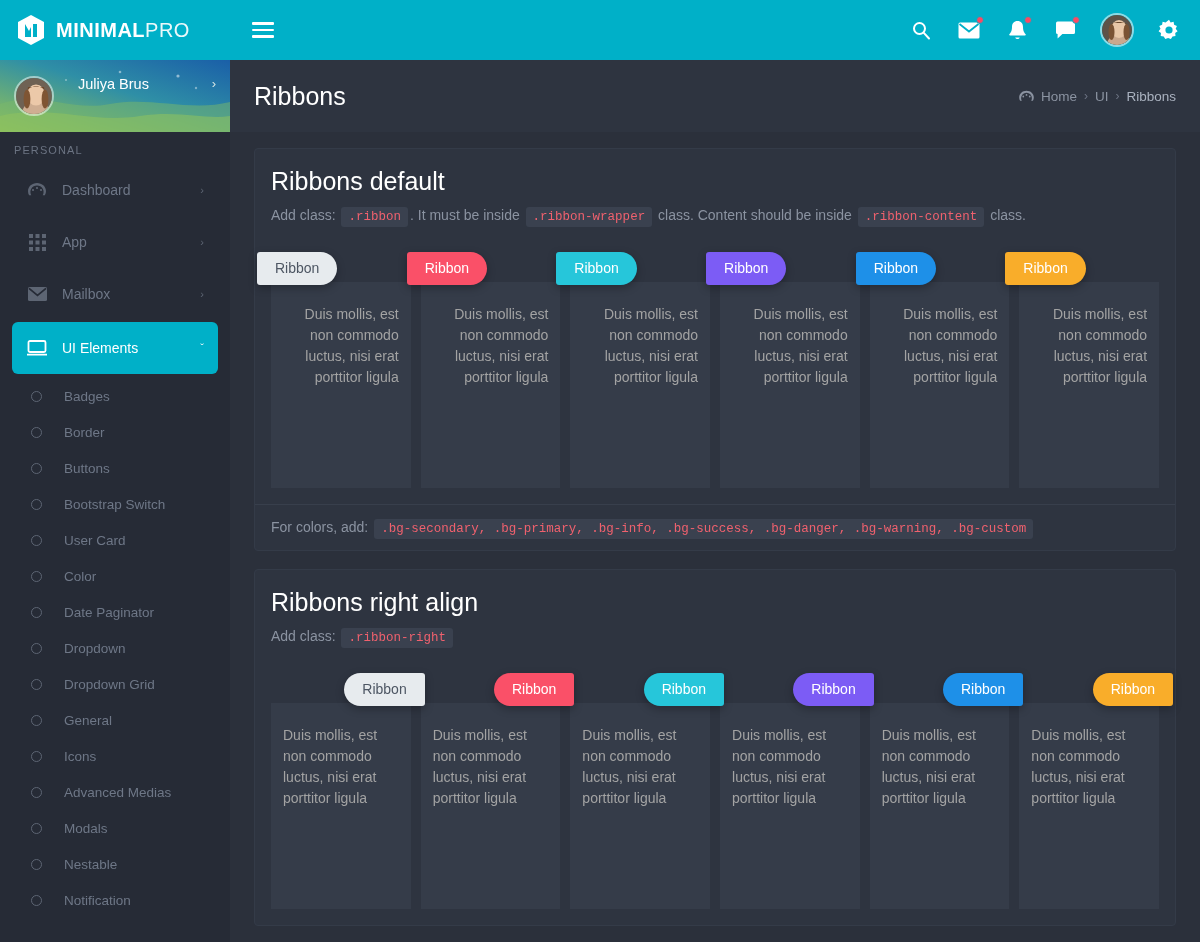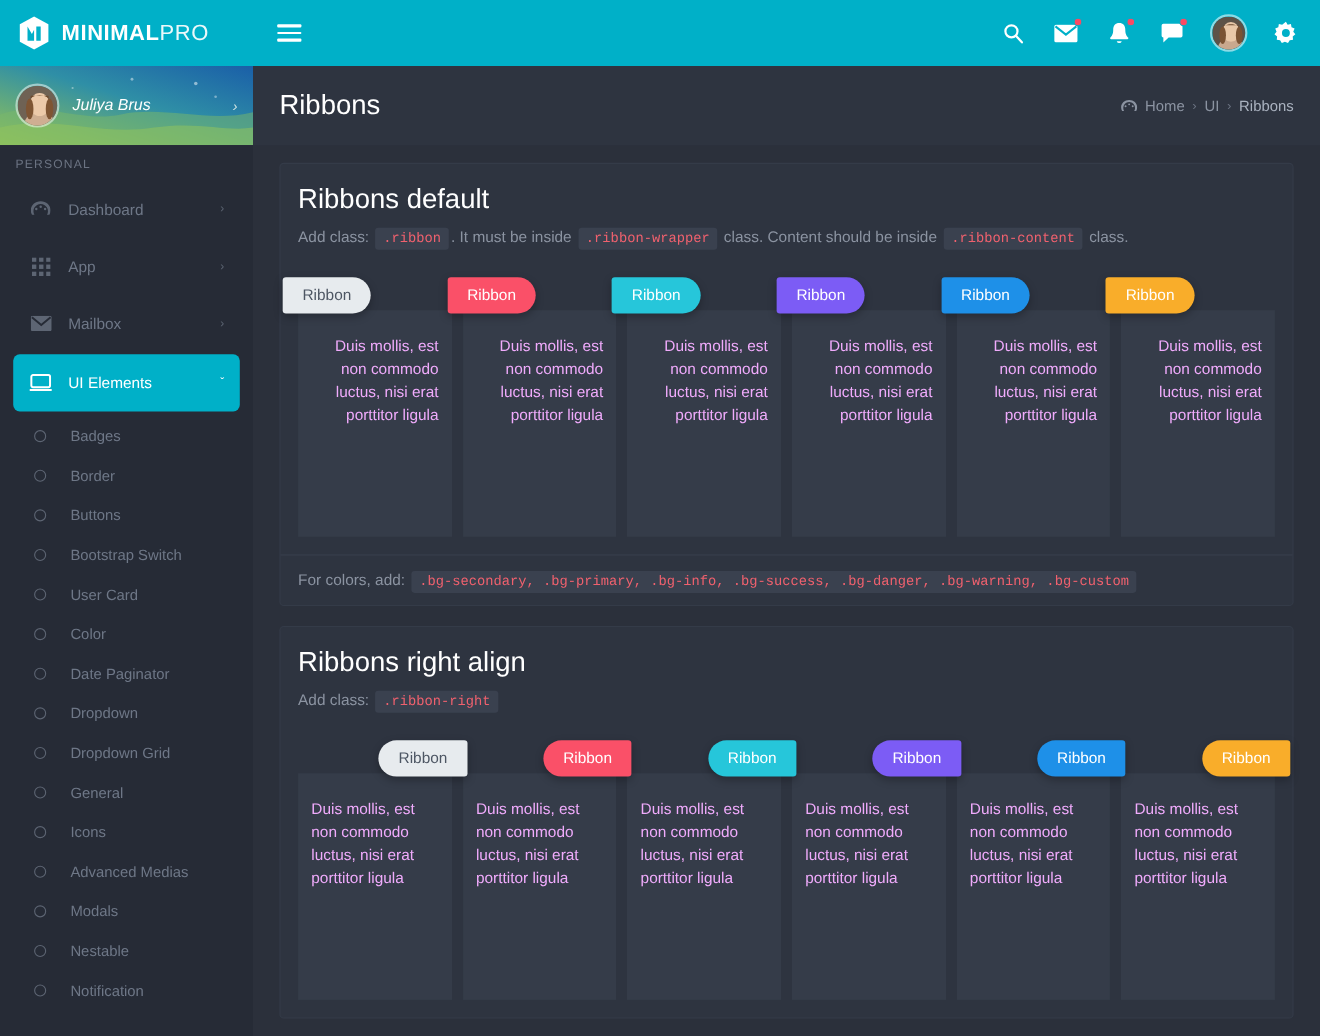--- a/index.html
+++ b/index.html
@@ -53,21 +53,21 @@
   
   .sidebar {
     width: 230px; flex: 0 0 230px; background: #262b36;
     overflow: hidden; position: relative;
   }
   .profile {
     height: 72px; position: relative; display: flex; align-items: center;
     padding: 0 14px; gap: 12px; cursor: pointer; overflow: hidden;
   }
   .profile .bgimg { position: absolute; inset: 0; }
-  .profile .pcontent { position: relative; display: flex; align-items: center; gap: 12px; width: 100%; font-style: italic; }
+  .profile .pcontent { position: relative; display: flex; align-items: flex-start; gap: 24px; width: 100%; }
   .p-avatar {
     width: 40px; height: 40px; border-radius: 50%; overflow: hidden;
     border: 2px solid rgba(255,255,255,.5); flex: 0 0 40px;
   }
   .p-name { color: #fff; font-size: 14.5px; flex: 1; }
   .p-caret { color: #e8f2ec; font-size: 13px; opacity: .9; }
 
   .sec-title {
     color: #6b7382; font-size: 11px; letter-spacing: 1.1px;
     padding: 12px 0 10px 14px; font-weight: 400;
@@ -137,21 +137,21 @@
     padding: 8px 18px 9px 18px; font-size: 14px; color: #fff;
     border-radius: 4px 22px 22px 4px;
     box-shadow: 0 3px 8px rgba(0,0,0,.28);
     white-space: nowrap;
   }
   .ribbon-right .ribbon {
     left: auto; right: -14px;
     border-radius: 22px 4px 4px 22px;
   }
   .ribbon-content {
-    background: #353c49; color: #f0abfc; font-size: 14px; line-height: 1.5;
+    background: #353c49; color: #a3a3a3; font-size: 14px; line-height: 1.5;
     padding: 22px 12px 22px 12px; text-align: right; min-height: 206px;
   }
   .ribbon-right .ribbon-content { text-align: left; }
 
   .bg-secondary { background: #e7ebee; color: #4d5663; }
   .bg-primary   { background: #fa5068; }
   .bg-info      { background: #26c6da; }
   .bg-success   { background: #7c5cf5; }
   .bg-danger    { background: #1e90e8; }
   .bg-warning   { background: #f9ad2a; }

